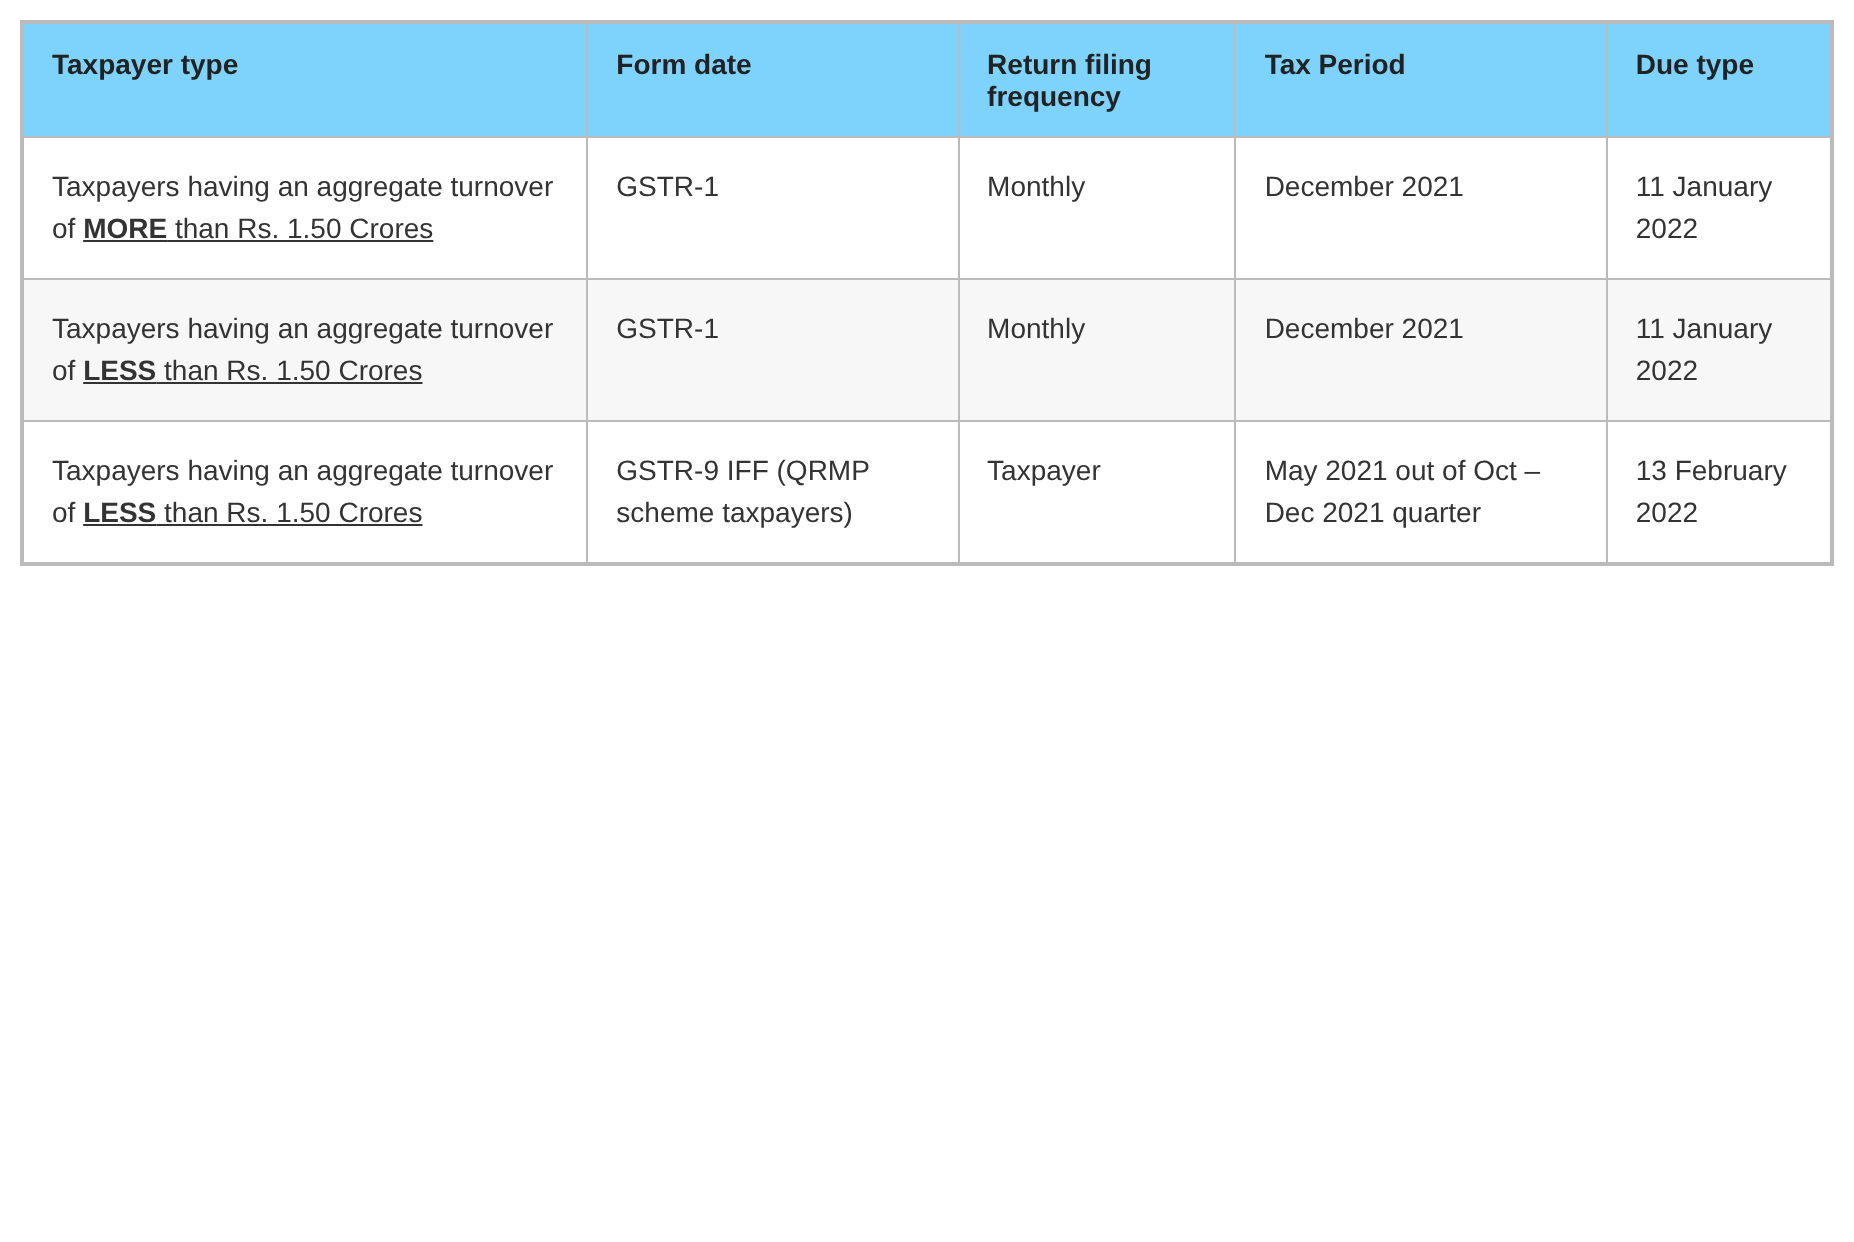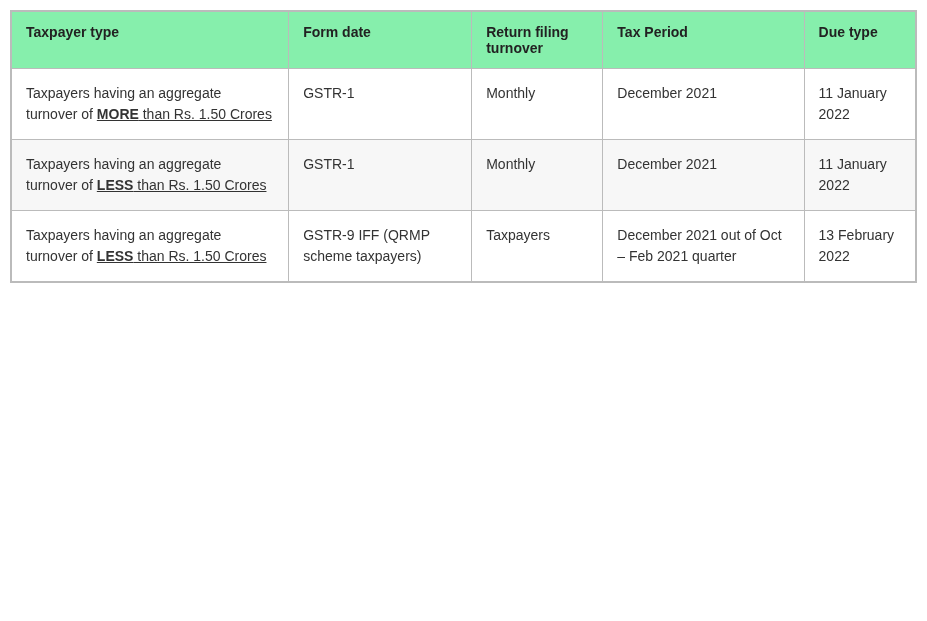--- a/index.html
+++ b/index.html
@@ -22,21 +22,21 @@
       width: 927px;
       border: 1px solid #bbb;
     }
 
     table {
       width: 100%;
       border-collapse: collapse;
     }
 
     thead tr {
-      background-color: #86efac;
+      background-color: #7dd3fc;
     }
 
     th {
       border: 1px solid #bbb;
       padding: 12px 14px;
       text-align: left;
       font-weight: bold;
       font-size: 14px;
       color: #222;
       vertical-align: top;
@@ -71,21 +71,21 @@
   </style>
 </head>
 <body>
 
 <div class="table-wrapper">
   <table>
     <thead>
       <tr>
         <th>Taxpayer type</th>
         <th>Form date</th>
-        <th>Return filing turnover</th>
+        <th>Return filing frequency</th>
         <th>Tax Period</th>
         <th>Due type</th>
       </tr>
     </thead>
     <tbody id="table-body">
     <tr>
           <td>Taxpayers having an aggregate turnover of <span class="underline-bold">MORE</span><span class="underline"> than Rs. 1.50 Crores</span></td>
           <td>GSTR-1</td>
           <td>Monthly</td>
           <td>December 2021</td>
@@ -94,19 +94,19 @@
         <tr>
           <td>Taxpayers having an aggregate turnover of <span class="underline-bold">LESS</span><span class="underline"> than Rs. 1.50 Crores</span></td>
           <td>GSTR-1</td>
           <td>Monthly</td>
           <td>December 2021</td>
           <td>11 January 2022</td>
         </tr>
         <tr>
           <td>Taxpayers having an aggregate turnover of <span class="underline-bold">LESS</span><span class="underline"> than Rs. 1.50 Crores</span></td>
           <td>GSTR-9 IFF (QRMP scheme taxpayers)</td>
-          <td>Taxpayers</td>
-          <td>December 2021 out of Oct – Feb 2021 quarter</td>
+          <td>Taxpayer</td>
+          <td>May 2021 out of Oct – Dec 2021 quarter</td>
           <td>13 February 2022</td>
         </tr>
       </tbody>
   </table>
 </div>
 
 </body></html>

